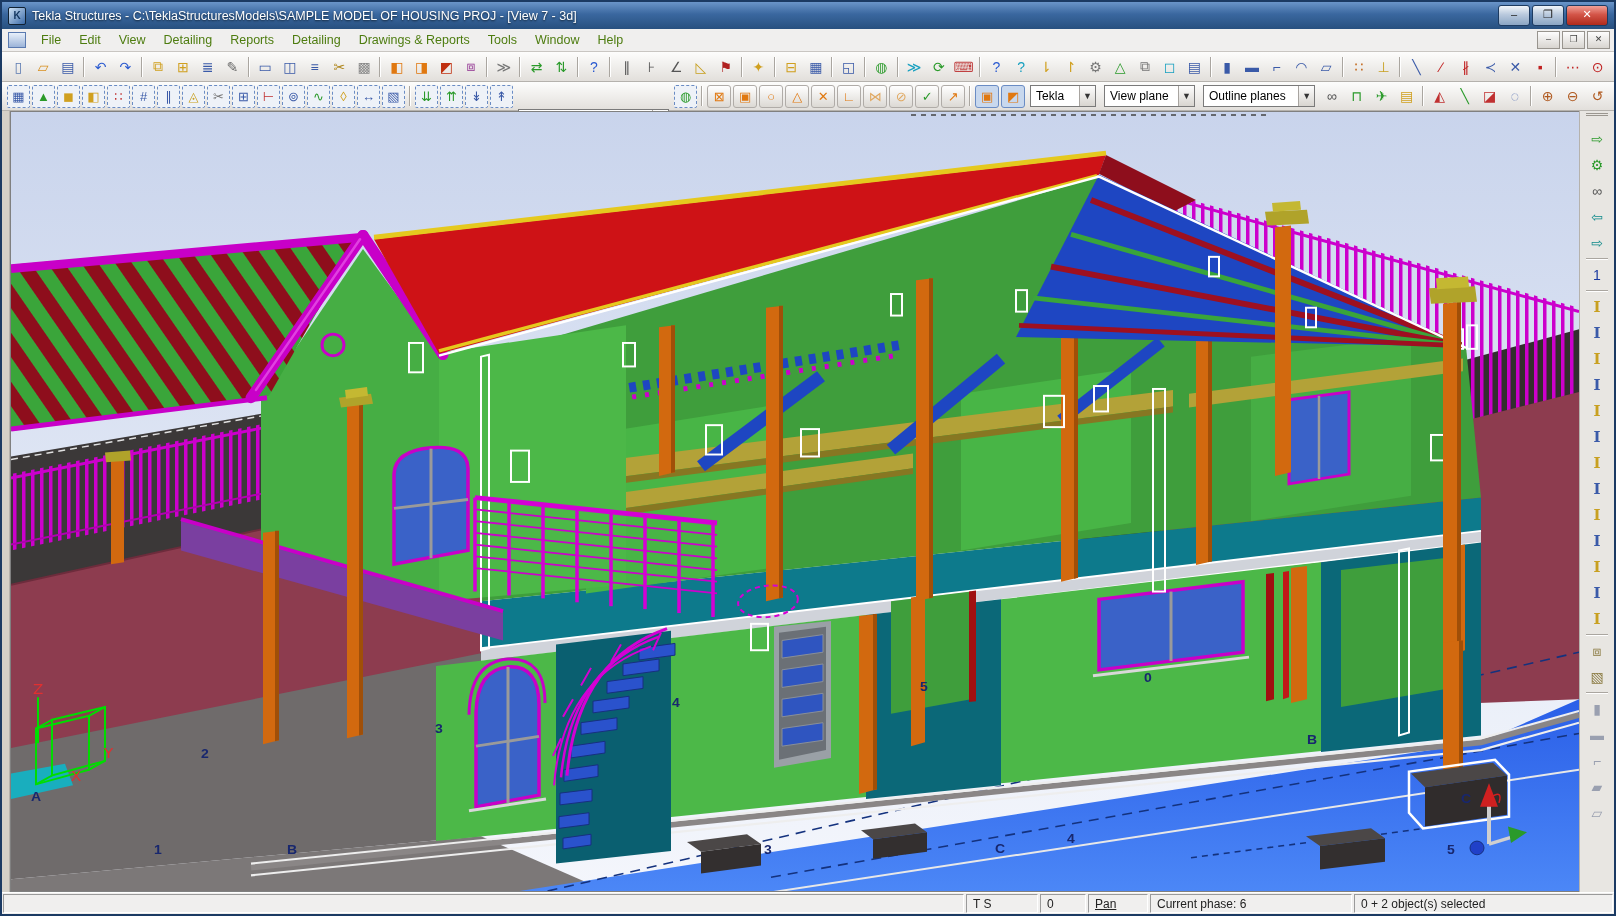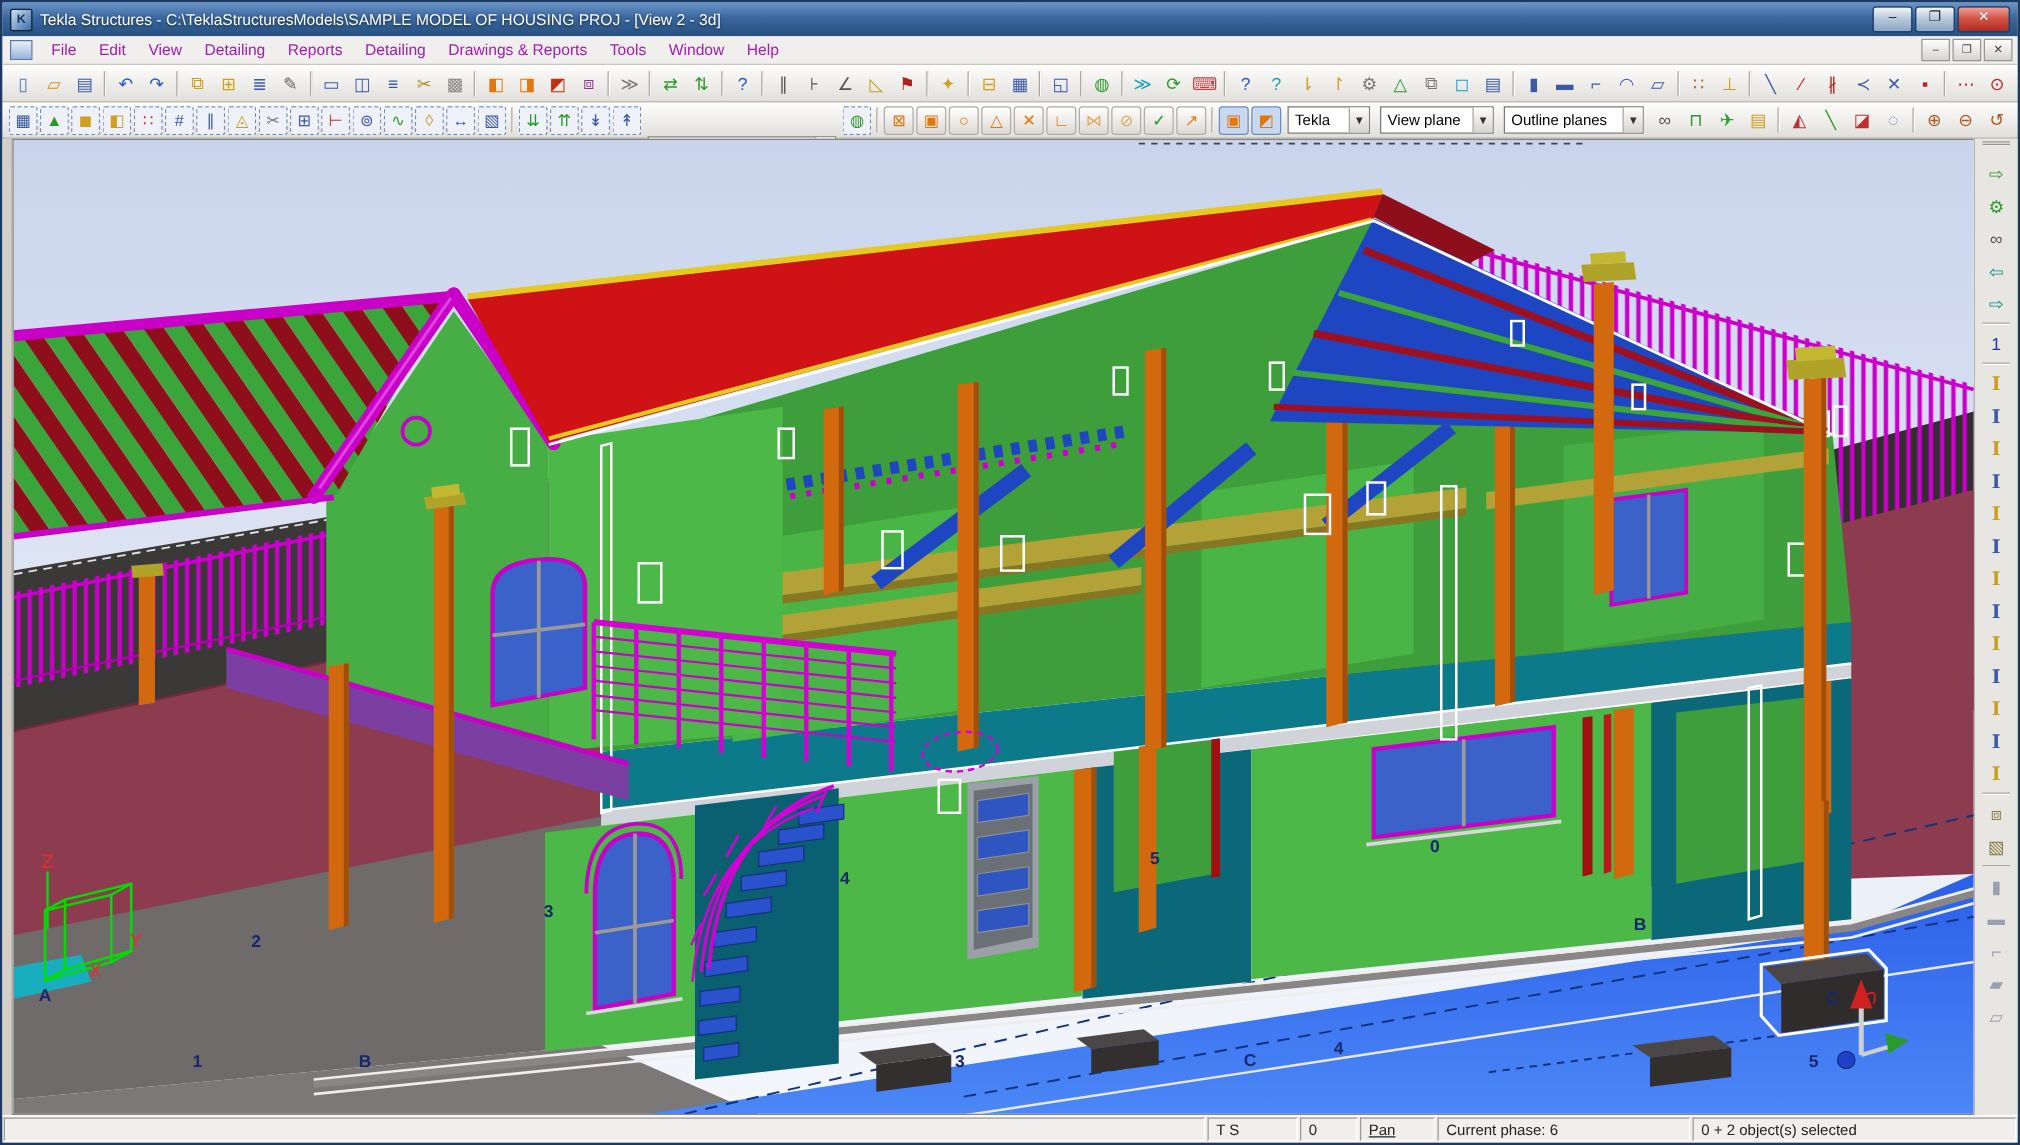--- a/index.html
+++ b/index.html
@@ -8,21 +8,21 @@
   
   .titlebar{height:27px;background:linear-gradient(#6a95c9,#3a679f 45%,#27507f);display:flex;align-items:center;padding:0 6px;color:#fff;}
   .title-ico{width:16px;height:16px;background:linear-gradient(135deg,#cfe2f5,#3a6aa8);border:1px solid #123;border-radius:2px;margin-right:6px;display:inline-flex;align-items:center;justify-content:center;font-size:10px;font-weight:bold;color:#12355e;}
   .title-text{font-size:12.5px;text-shadow:0 1px 2px #123;white-space:nowrap;flex:1;}
   .winbtns{display:flex;gap:2px;}
   .wbtn{width:30px;height:19px;border:1px solid #1d3b61;border-radius:3px;background:linear-gradient(#f2f6fa,#b9c9dd 45%,#8ba6c4);color:#222;font-size:11px;line-height:17px;text-align:center;}
   .wbtn.close{background:linear-gradient(#f2a198,#d35548 45%,#b02a1c);color:#fff;width:40px;}
   
   .menubar{height:22px;background:#f0efee;border-bottom:1px solid #c9c6c2;display:flex;align-items:center;padding:0 4px;}
   .mdoc-ico{width:16px;height:14px;border:1px solid #5a7ab0;background:linear-gradient(#e8f0fa,#9cb4d8);margin:0 6px 0 2px;}
-  .menu-item{padding:2px 9px;font-size:12.5px;color:#a21caf;}
+  .menu-item{padding:2px 9px;font-size:12.5px;color:#4d7c0f;}
   .menubar .spacer{flex:1;}
   .cbtn{width:21px;height:16px;border:1px solid #98948e;background:linear-gradient(#fdfdfd,#d8d5d0);font-size:9px;line-height:14px;text-align:center;color:#444;margin-left:2px;}
   
   .toolbar{background:linear-gradient(#fdfdfc,#e2dfdb);border-bottom:1px solid #b5b2ad;display:flex;align-items:center;padding:1px 4px;}
   .tb1{height:27px;}
   .tb2{height:26px;}
   .ticon{width:21px;height:21px;margin:0 1px;display:inline-flex;align-items:center;justify-content:center;font-size:14px;color:#3a5aa8;border:1px solid transparent;border-radius:2px;}
   .sep{width:1px;height:20px;background:#aaa6a0;border-right:1px solid #fff;margin:0 3px;}
   .swicon{width:21px;height:21px;margin:0 1px;display:inline-flex;align-items:center;justify-content:center;font-size:13px;border:1px dashed #6a8cc4;background:#eef2f8;border-radius:2px;}
   .snapicon{width:22px;height:21px;margin:0 1px;display:inline-flex;align-items:center;justify-content:center;font-size:13px;border:1px solid #b0aca8;background:linear-gradient(#ffffff,#dcd9d4);border-radius:3px;}
@@ -49,21 +49,21 @@
   .glabel{fill:#18276e;font:bold 14px "Liberation Sans",sans-serif;}
   .alabel{fill:#e03030;font:15px "DejaVu Sans",sans-serif;}
 </style>
 </head>
 <body>
 
 <div class="app">
 
   <div class="titlebar">
     <span class="title-ico">K</span>
-    <span class="title-text">Tekla Structures - C:\TeklaStructuresModels\SAMPLE MODEL OF HOUSING PROJ - [View 2 - 3d]</span>
+    <span class="title-text">Tekla Structures - C:\TeklaStructuresModels\SAMPLE MODEL OF HOUSING PROJ - [View 7 - 3d]</span>
     <span class="winbtns" id="win-controls">
         <span class="wbtn">–</span>
         <span class="wbtn">❐</span>
         <span class="wbtn close">✕</span>
       </span>
   </div>
 
   <div class="menubar">
     <span class="mdoc-ico"></span>
     <span id="menu-items" style="display:flex;">

